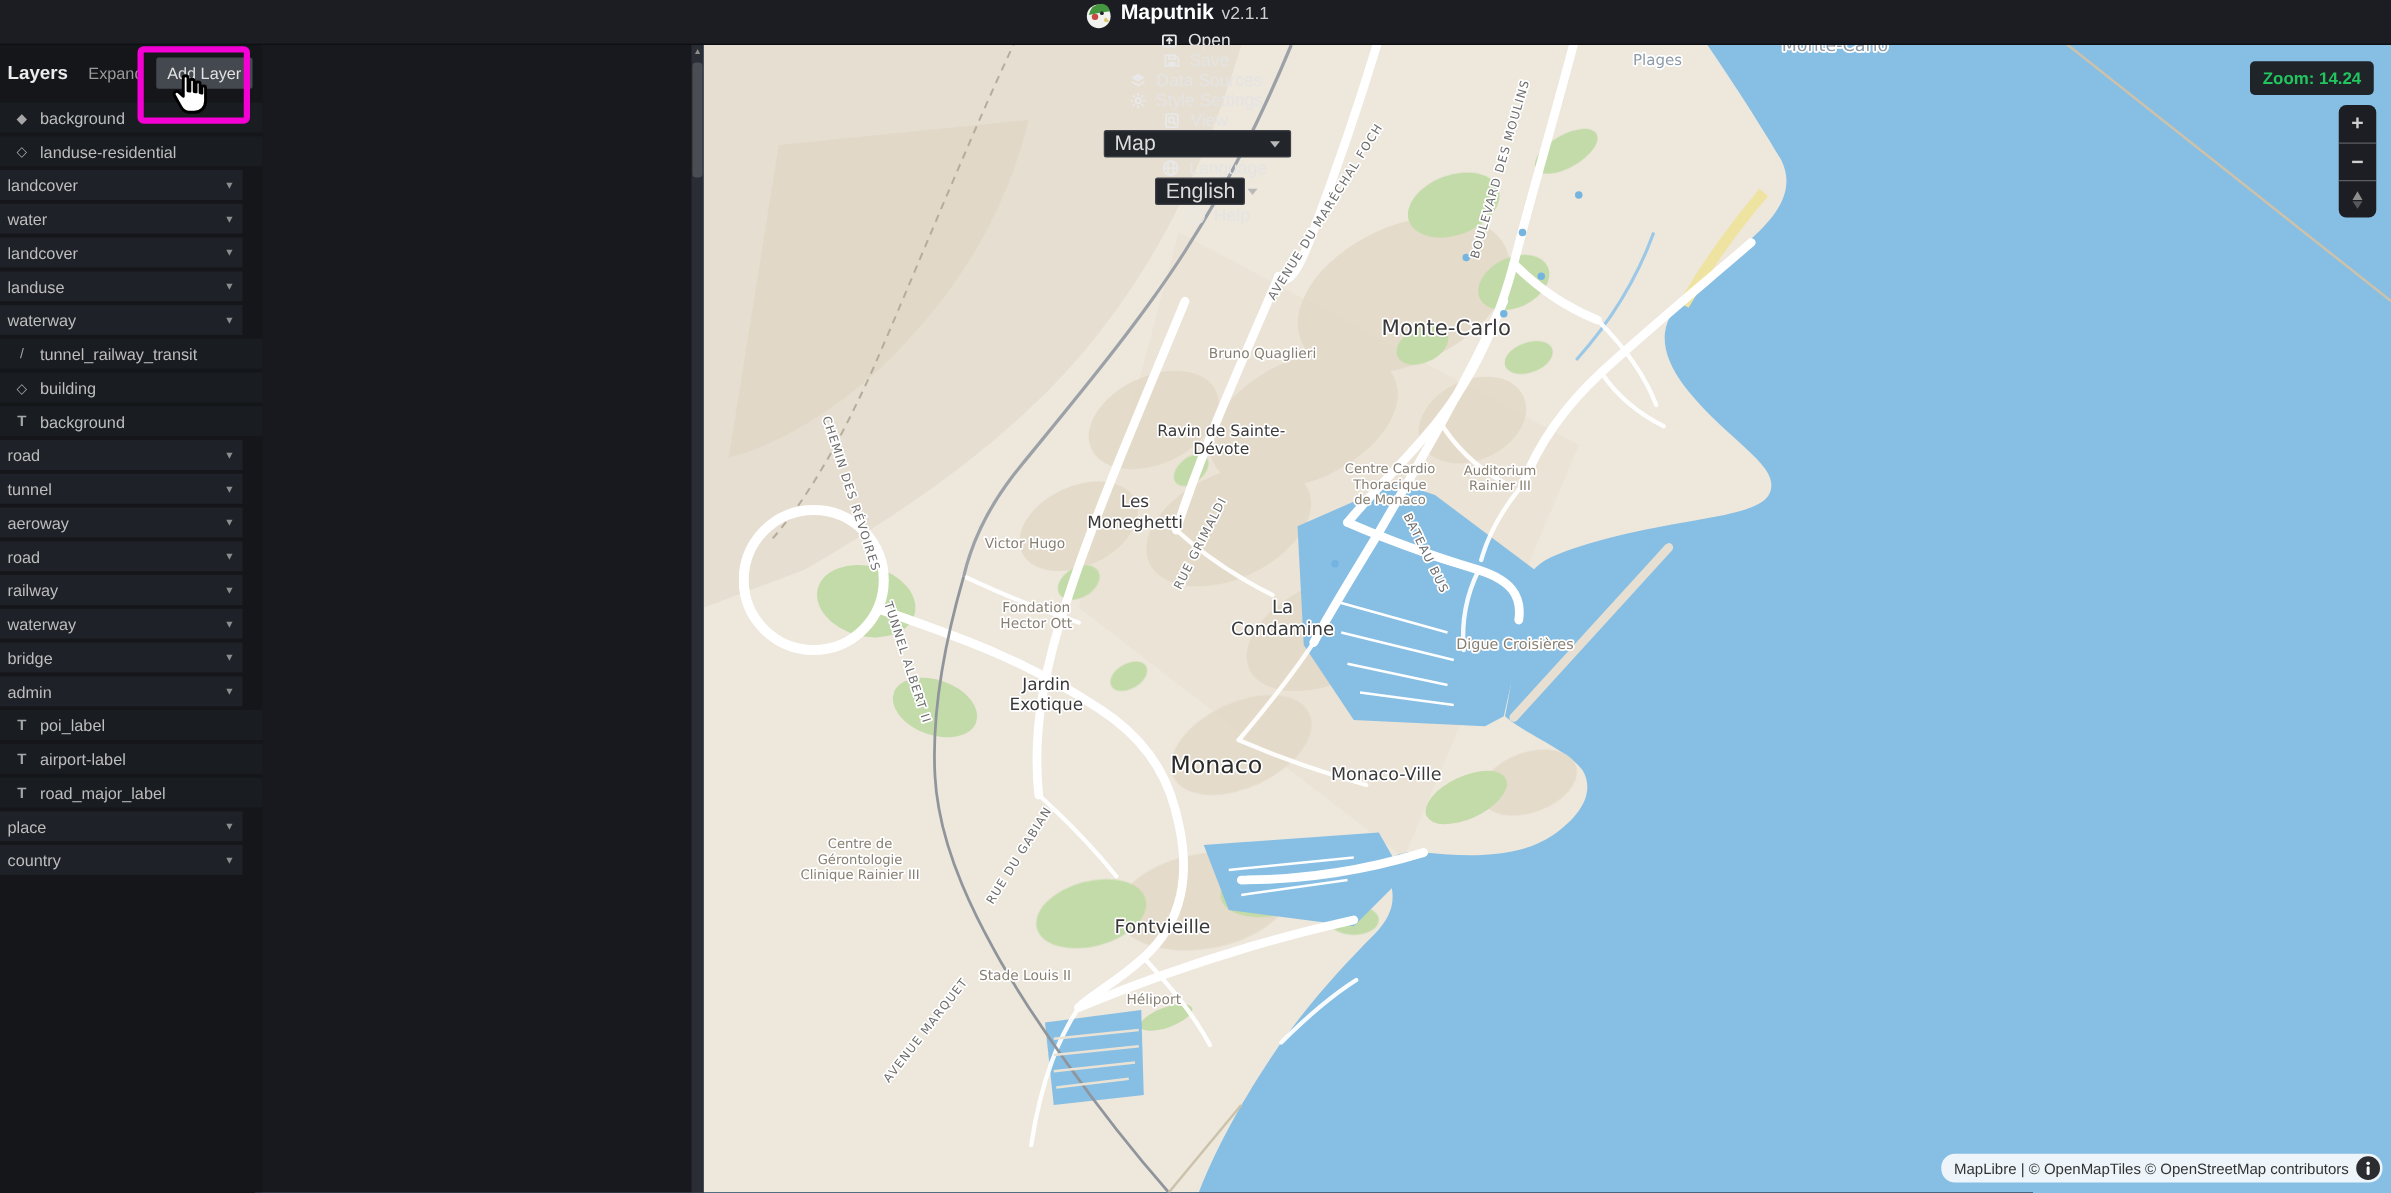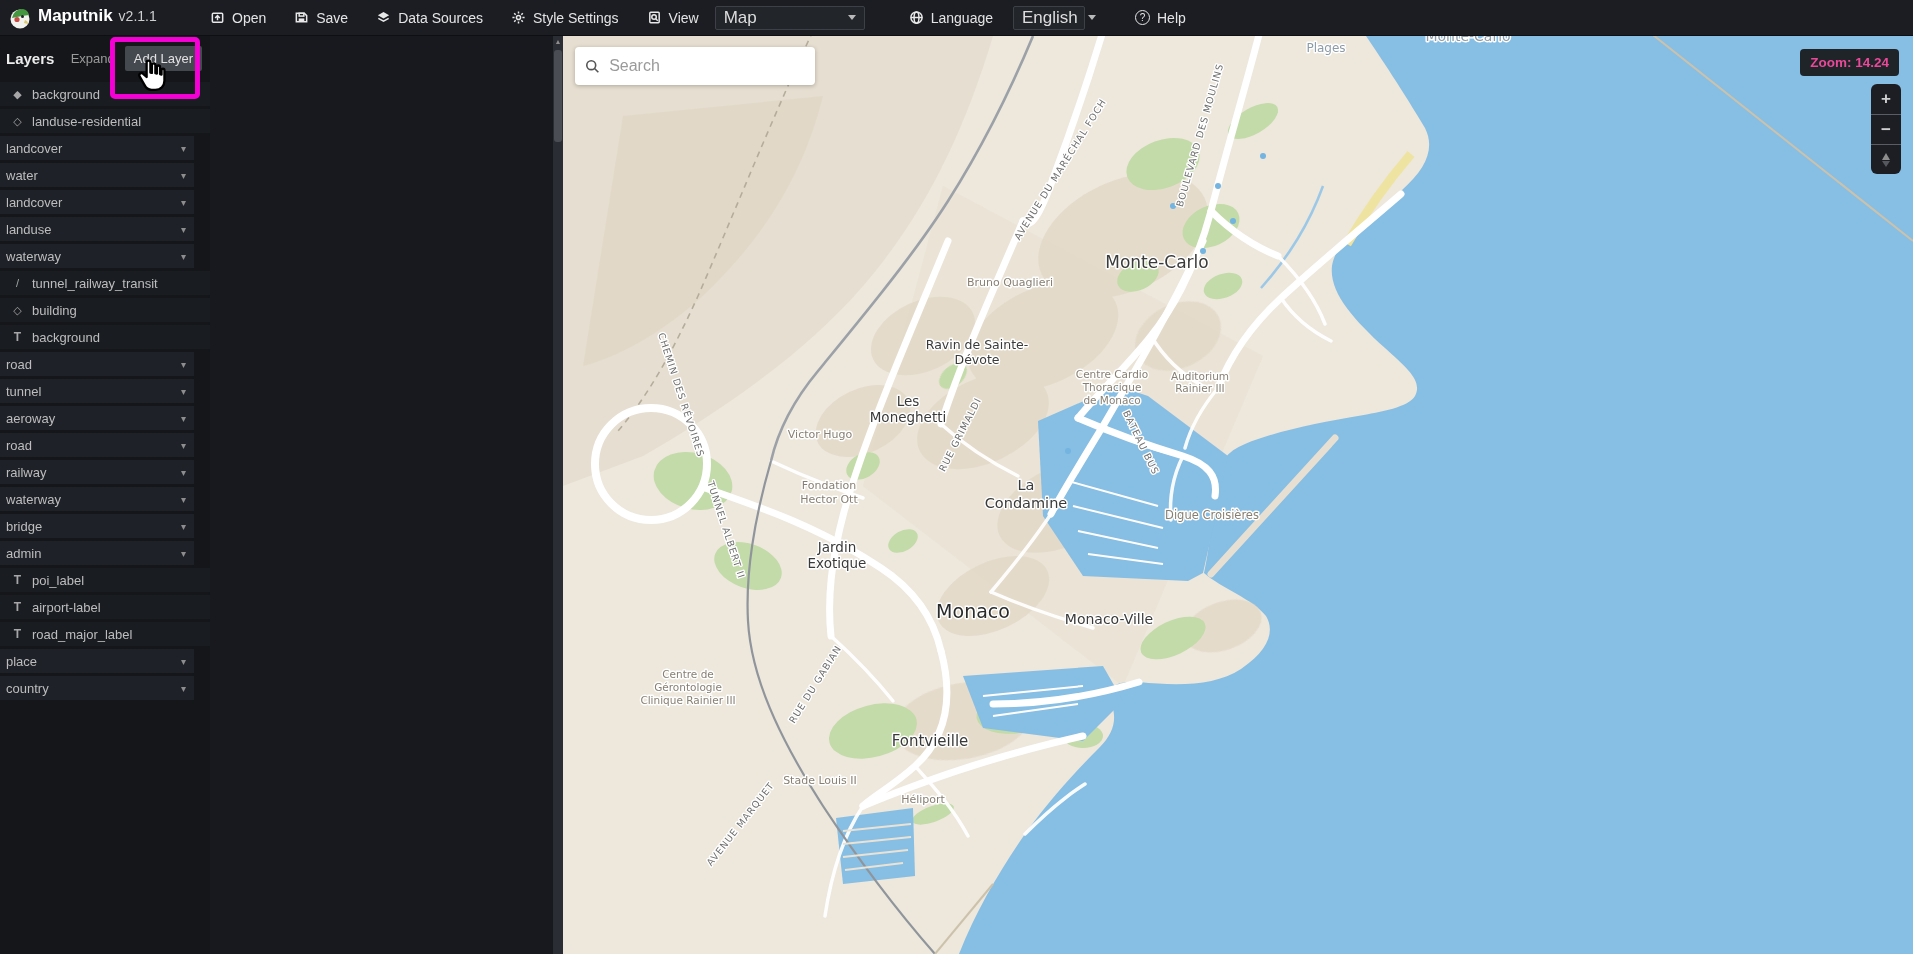--- a/index.html
+++ b/index.html
@@ -1,21 +1,21 @@
 <!DOCTYPE html>
 <html><head>
 <meta charset="utf-8">
 <style>
   * { box-sizing: border-box; margin: 0; padding: 0; }
   html,body { width:1913px; height:954px; overflow:hidden; background:#17191e;
     font-family:"Liberation Sans", sans-serif; }
 
   
   .toolbar { height:36px; background:#1b1d22; display:flex; align-items:center;
-    color:#e9e9e9; border-bottom:1px solid #0e0f12; position:relative; z-index:30; }
+    color:#e9e9e9; border-bottom:1px solid #0e0f12; position:relative; z-index:30;flex-direction:column; }
   .brand { display:flex; align-items:baseline; gap:6px; padding-left:8px; width:196px; }
   .brand-logo { align-self:center; width:24px; height:24px; }
   .brand-title { font-size:17px; font-weight:bold; color:#fff; }
   .brand-ver { font-size:14px; color:#cfcfcf; }
   .tb-item { display:flex; align-items:center; gap:7px; padding:0 14px; height:100%;
     font-size:14px; color:#e4e4e4; cursor:pointer; white-space:nowrap; }
   .tb-item svg { width:15px; height:15px; stroke:#e8e8e8; fill:none; stroke-width:1.6; }
   .tb-select { display:flex; align-items:center; justify-content:space-between;
     background:#22252a; border:1px solid #3d4046; border-radius:2px; height:24px;
     padding:0 8px; font-size:17px; color:#ddd; cursor:pointer; }
@@ -62,21 +62,21 @@
   .map-svg { position:absolute; inset:0; }
 
   .search-box { position:absolute; left:12px; top:11px; width:240px; height:38px;
     background:#fff; border-radius:4px; box-shadow:0 1px 4px rgba(0,0,0,.25);
     display:flex; align-items:center; padding:0 10px; gap:9px; z-index:10; }
   .search-box input { border:none; outline:none; font-size:16px; color:#333; width:100%;
     font-family:"Liberation Sans",sans-serif; }
   .search-box input::placeholder { color:#9a9a9a; }
 
   .zoom-pill { position:absolute; top:13px; right:14px; background:rgba(25,27,31,.95);
-    color:#ec4899; font-size:13.5px; font-weight:bold; padding:6px 10px; border-radius:4px; z-index:10; }
+    color:#22c55e; font-size:13.5px; font-weight:bold; padding:6px 10px; border-radius:4px; z-index:10; }
   .map-ctrls { position:absolute; top:48px; right:12px; width:30px; background:#1c1e24;
     border-radius:6px; overflow:hidden; z-index:10; }
   .map-ctrl-btn { width:30px; height:30px; display:flex; align-items:center; justify-content:center;
     color:#cfcfcf; font-size:17px; font-weight:bold; cursor:pointer; }
   .map-ctrl-btn + .map-ctrl-btn { border-top:1px solid #5a5d63; }
 
   .attribution { position:absolute; right:7px; bottom:8px; display:flex; align-items:center;
     background:rgba(255,255,255,.85); border-radius:11px; padding:2px 2px 2px 10px;
     font-size:12px; color:#333; z-index:10; }
   .attr-info { width:19px; height:19px; background:#2b2d31; border-radius:50%; margin-left:6px;
@@ -429,35 +429,37 @@
           <text x="640" y="100" class="ml-road" font-size="9.5" transform="rotate(-74 640 100)"><tspan x="640" dy="0">BOULEVARD DES MOULINS</tspan></text>
           <text x="115" y="360" class="ml-road" font-size="9.5" transform="rotate(72 115 360)"><tspan x="115" dy="0">CHEMIN DES RÉVOIRES</tspan></text>
           <text x="160" y="495" class="ml-road" font-size="9.5" transform="rotate(72 160 495)"><tspan x="160" dy="0">TUNNEL ALBERT II</tspan></text>
           <text x="400" y="400" class="ml-road" font-size="9.5" transform="rotate(-63 400 400)"><tspan x="400" dy="0">RUE GRIMALDI</tspan></text>
           <text x="575" y="408" class="ml-road" font-size="9.5" transform="rotate(64 575 408)"><tspan x="575" dy="0">BATEAU BUS</tspan></text>
           <text x="255" y="650" class="ml-road" font-size="9.5" transform="rotate(-58 255 650)"><tspan x="255" dy="0">RUE DU GABIAN</tspan></text>
           <text x="180" y="790" class="ml-road" font-size="9.5" transform="rotate(-52 180 790)"><tspan x="180" dy="0">AVENUE MARQUET</tspan></text>
         </g>
     </svg>
 
-    <div class="search-box">
-      <svg width="17" height="17" viewBox="0 0 17 17">
-        <circle cx="7" cy="7" r="5" fill="none" stroke="#555" stroke-width="1.8"></circle>
-        <path d="M10.7 10.7 L15 15" stroke="#555" stroke-width="1.8"></path>
-      </svg>
-      <input type="text" placeholder="Search" style="">
-    </div>
 
     <div class="zoom-pill">Zoom: 14.24</div>
 
     <div class="map-ctrls">
       <div class="map-ctrl-btn">+</div>
       <div class="map-ctrl-btn">−</div>
       <div class="map-ctrl-btn">
         <svg width="12" height="16" viewBox="0 0 12 16">
           <path d="M6 1 L10 8 L2 8 Z" fill="#8d8d8d"></path>
           <path d="M6 15 L10 9 L2 9 Z" fill="#55585e"></path>
         </svg>
       </div>
     </div>
 
+    <div class="attribution">
+      <span>MapLibre | © OpenMapTiles © OpenStreetMap contributors</span>
+      <span class="attr-info">
+        <svg width="9" height="11" viewBox="0 0 9 11">
+          <circle cx="4.5" cy="1.6" r="1.4" fill="#fff"></circle>
+          <rect x="3.3" y="4" width="2.4" height="7" rx="1.2" fill="#fff"></rect>
+        </svg>
+      </span>
+    </div>
   </div>
 </div>
 
 </body></html>

